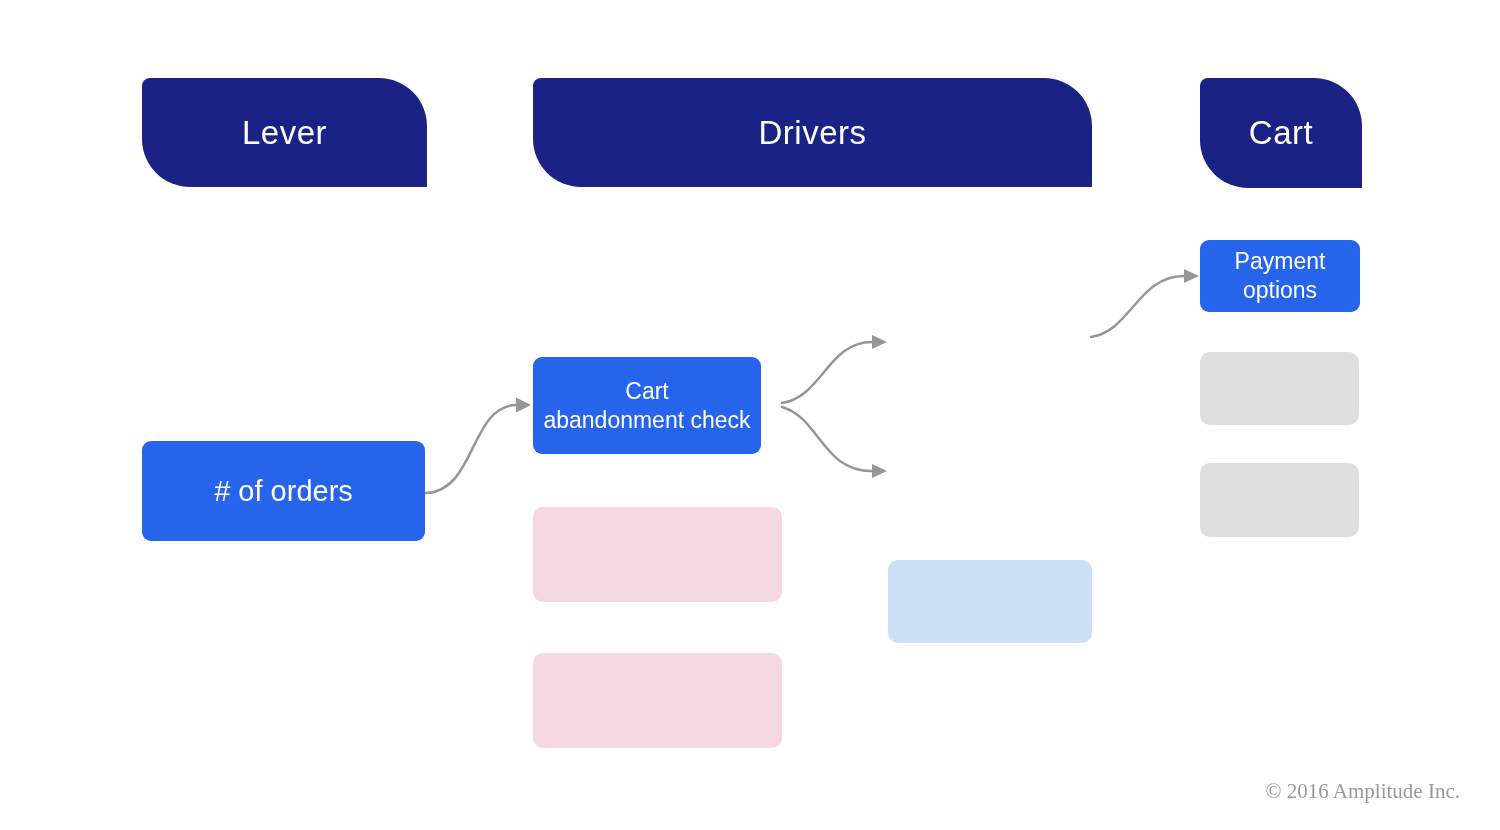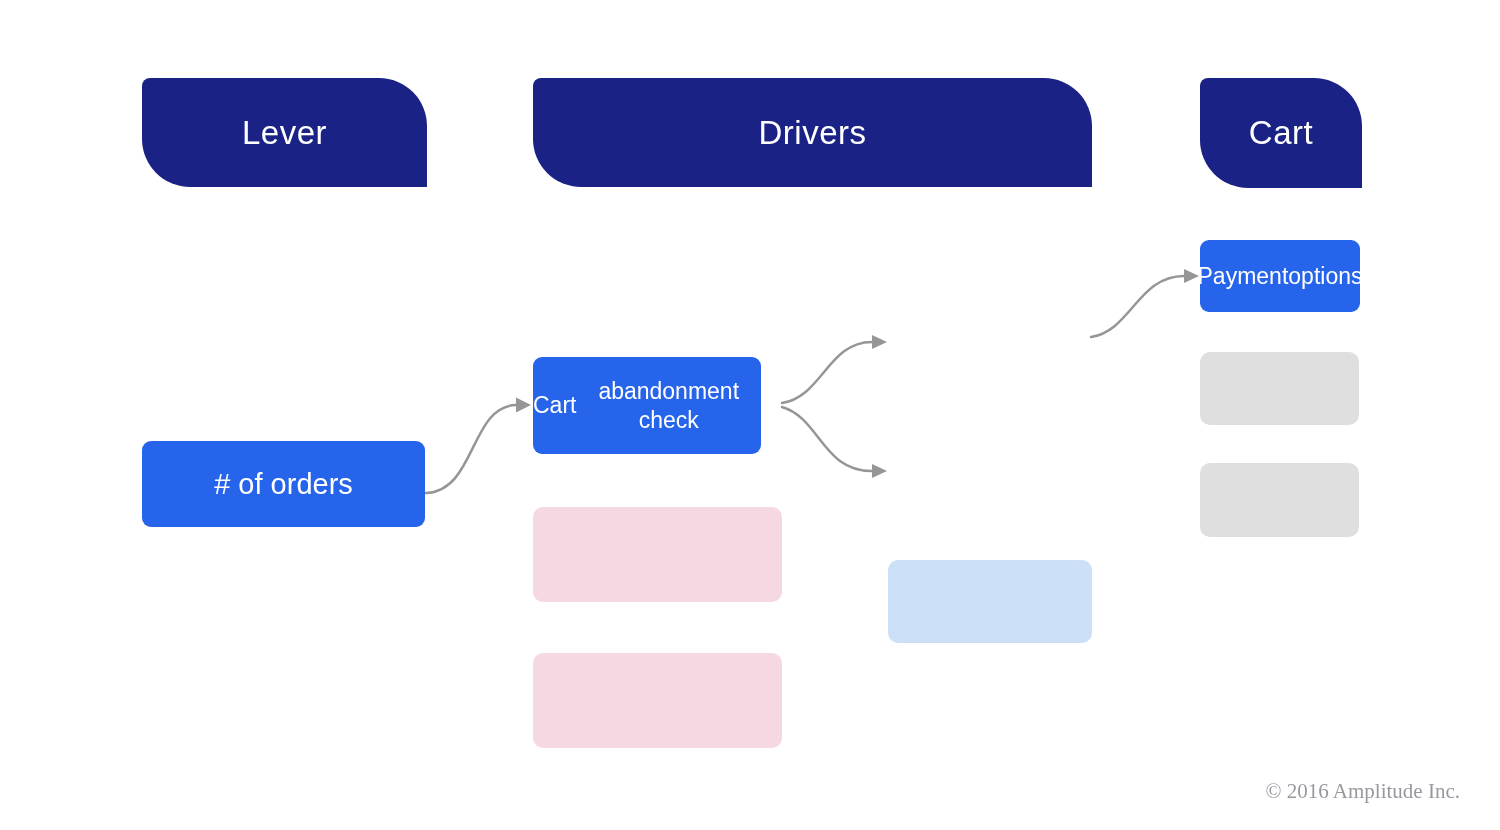--- a/index.html
+++ b/index.html
@@ -25,24 +25,24 @@
     position:absolute;background:var(--header-navy);color:var(--node-text);
     display:flex;align-items:center;justify-content:center;
     font-size:33px;font-weight:400;letter-spacing:.5px;
     border-radius:8px 48px 0 48px;
   }
   #hdr-lever{left:142px;top:78px;width:285px;height:109px;}
   #hdr-drivers{left:533px;top:78px;width:559px;height:109px;}
   #hdr-work{left:1200px;top:78px;width:162px;height:110px;}
   .node{
     position:absolute;background:var(--node-blue);color:var(--node-text);
-    display:flex;flex-direction:row;align-items:center;justify-content:center;
+    display:flex;flex-direction:column;align-items:center;justify-content:center;
     text-align:center;border-radius:9px;font-size:23px;line-height:1.26;
   }
-  #node-orders{left:142px;top:441px;width:283px;height:86px;font-size:29px;}
+  #node-orders{left:142px;top:441px;width:283px;height:100px;font-size:29px;}
   #node-cart{left:533px;top:357px;width:228px;height:97px;}
   #node-checkout{left:888px;top:298px;width:204px;height:87px;}
   #node-load{left:888px;top:430px;width:204px;height:83px;}
   #node-payment{left:1200px;top:240px;width:160px;height:72px;}
   .node .line{display:block;}
   .ph{position:absolute;border-radius:10px;}
   .ph-pink{background:var(--placeholder-pink);}
   .ph-blue{background:var(--placeholder-blue);}
   .ph-gray{background:var(--placeholder-gray);}
   #ph-pink-1{left:533px;top:507px;width:249px;height:95px;}

